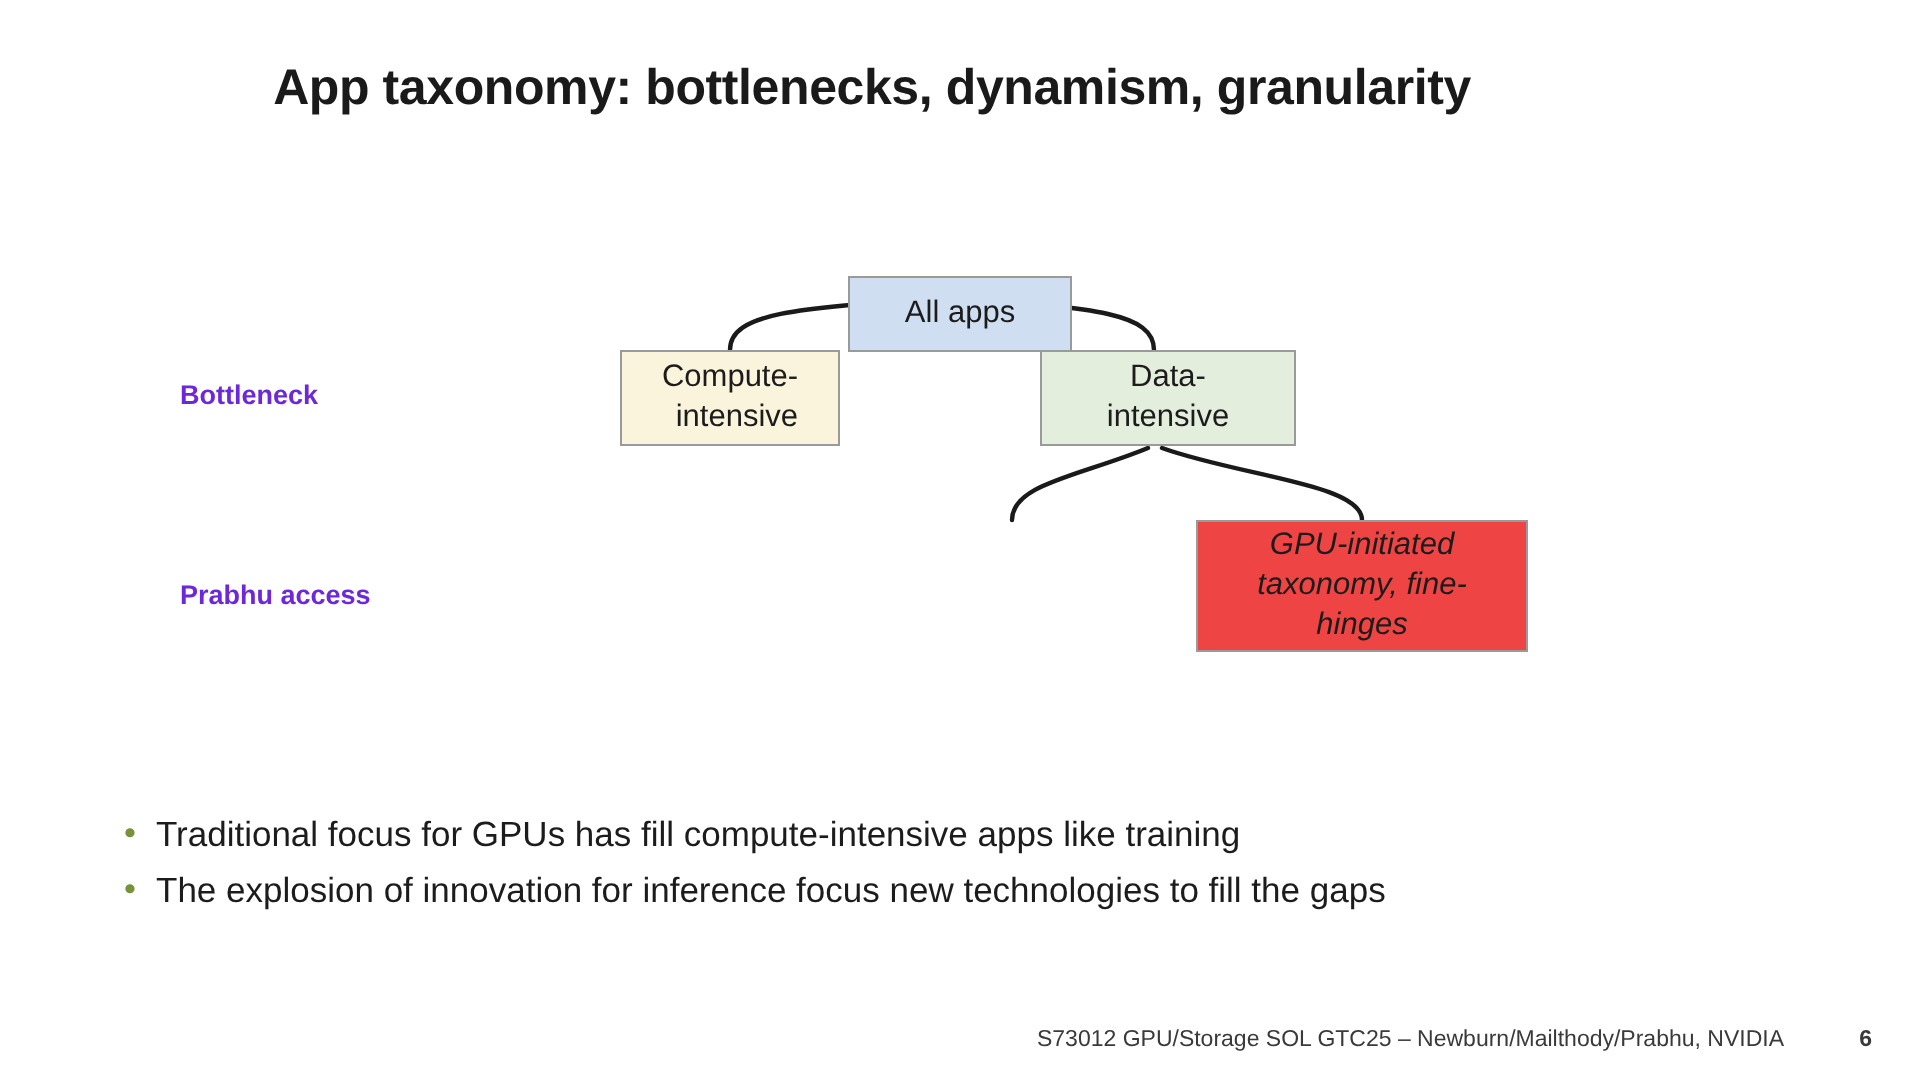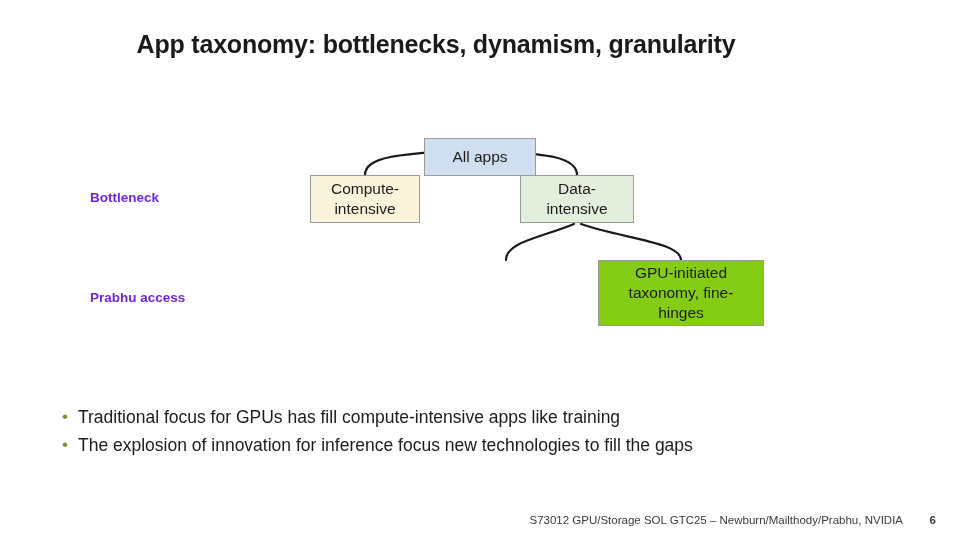--- a/index.html
+++ b/index.html
@@ -76,41 +76,43 @@
     height: 38px;
     background: #cfdff1;
     margin-top: 28px;
   }
   .node-compute {
     left: 310px;
     top: 75px;
     width: 110px;
     height: 48px;
     background: #fbf4dc;
+    text-align: right;
   }
   .node-data {
     left: 520px;
     top: 75px;
-    width: 114px;
+    width: 128px;
     height: 48px;
     background: #e4eedc;
   }
   .node-cpu {
     left: 430px;
     top: 160px;
     width: 152px;
     height: 66px;
     background: #e0ebd6;
   }
   .node-gpu {
     left: 598px;
     top: 160px;
     width: 166px;
     height: 66px;
-    background: #84cc16;
+    background: #ef4444;
+    font-style: italic;
   }
   .connectors {
     position: absolute;
     left: 0;
     top: 0;
     width: 960px;
     height: 260px;
     pointer-events: none;
   }
   
@@ -139,21 +141,21 @@
     line-height: 26px;
   }
   .footer {
     position: absolute;
     bottom: 14px;
     left: 0;
     width: 960px;
   }
   .footer-text {
     position: absolute;
-    right: 57px;
+    right: 68px;
     bottom: 0;
     font-size: 11.5px;
     color: #3a3a3a;
     margin-top: 21px;
   }
   .page-number {
     position: absolute;
     right: 24px;
     bottom: 0;
     font-size: 11.5px;

